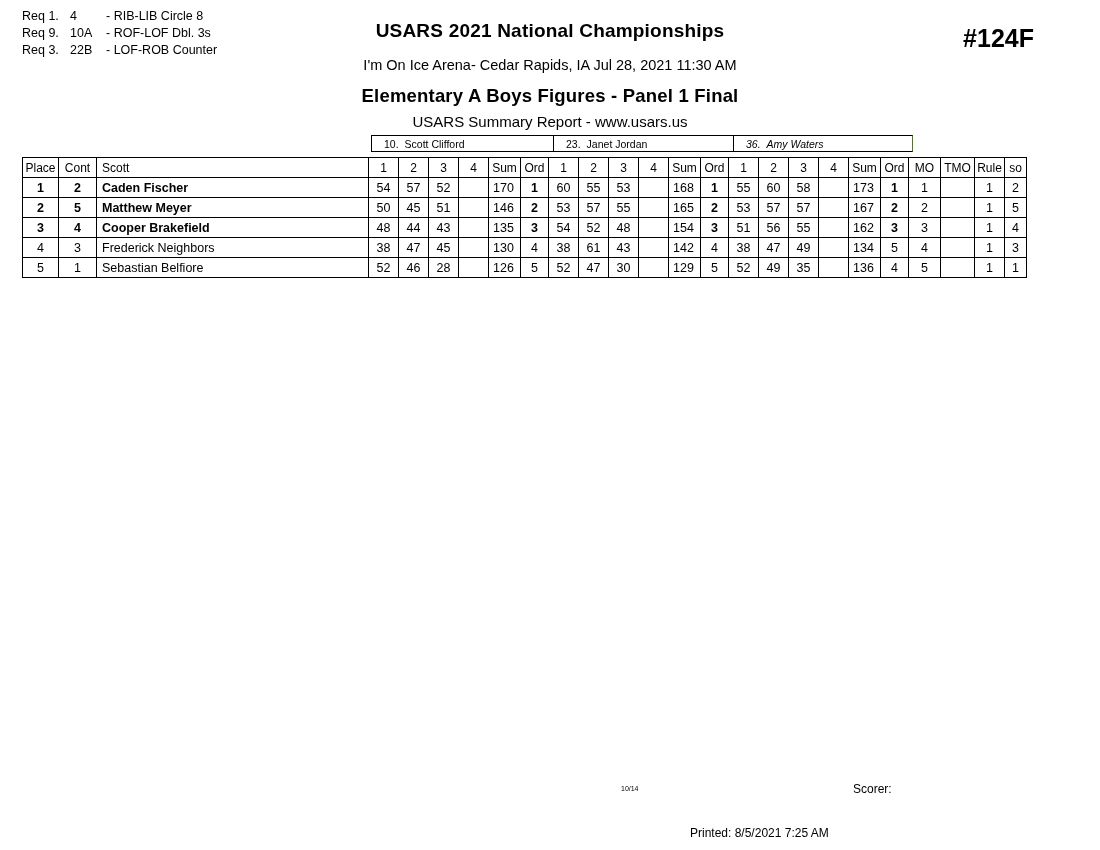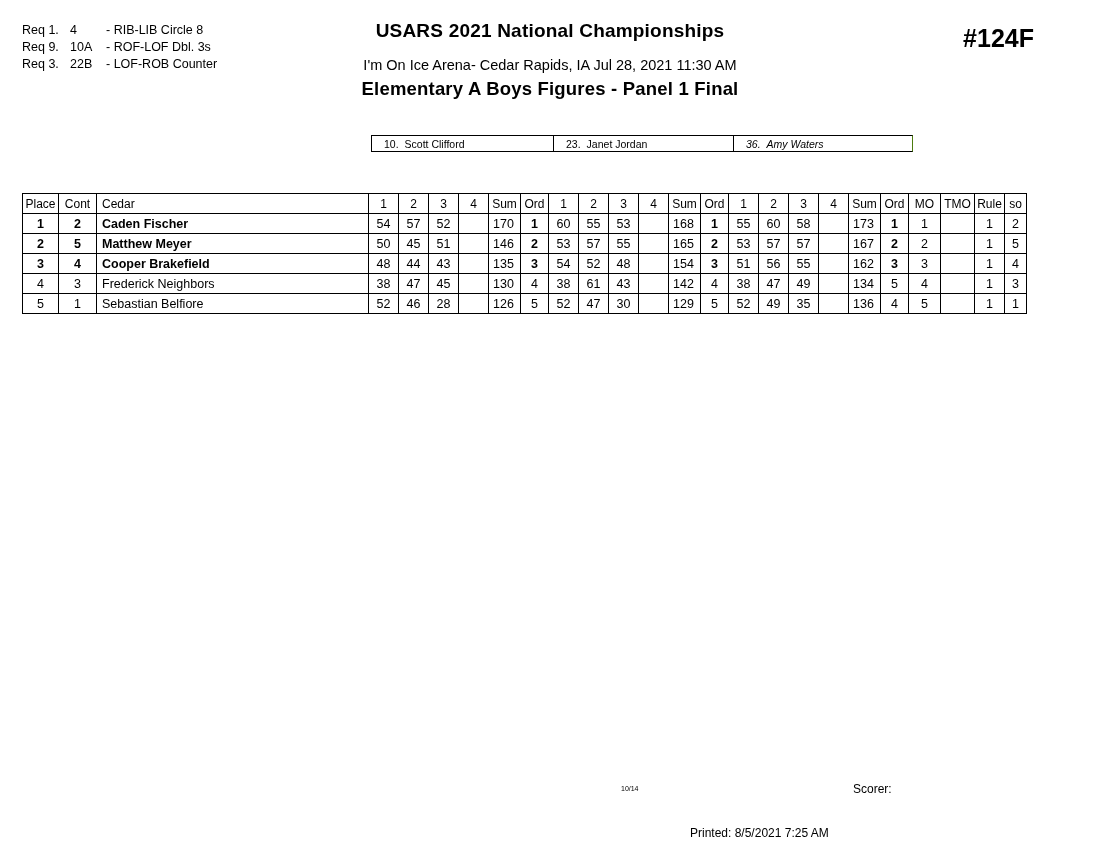--- a/index.html
+++ b/index.html
@@ -13,21 +13,21 @@
     font-family: "Liberation Sans", sans-serif;
     color: #000000;
     position: relative;
     overflow: hidden;
   }
 
   
   .reqs {
     position: absolute;
     left: 22px;
-    top: 22px;
+    top: 8px;
     font-size: 12.5px;
     line-height: 17px;
     white-space: nowrap;
   }
   .req-line span { display: inline-block; }
   .req-label { width: 48px; }
   .req-num { width: 36px; }
 
   
   .header {
@@ -42,21 +42,21 @@
     font-weight: bold;
     letter-spacing: 0.2px;
   }
   .h-venue {
     font-size: 14.5px;
     margin-top: 15px;
   }
   .h-event {
     font-size: 18.5px;
     font-weight: bold;
-    margin-top: 5px;
+    margin-top: 12px;
     letter-spacing: 0.2px;
   }
   .h-report {
     font-size: 15px;
     margin-top: 6px;
   }
 
   
   .event-num {
     position: absolute;
@@ -88,21 +88,20 @@
   .judge-cell .j-num { font-weight: normal; }
   .judge-cell .j-name { padding-left: 6px; }
 
   
   table.results {
     position: absolute;
     left: 22px;
     top: 157px;
     border-collapse: collapse;
     font-size: 12.5px;
-    margin-top: 36px;
   }
   table.results th,
   table.results td {
     border: 1px solid #000;
     box-sizing: border-box;
     height: 20px;
     padding: 0 2px;
     text-align: center;
     font-weight: normal;
     white-space: nowrap;
@@ -166,20 +165,21 @@
   </div>
   <div class="req-line">
     <span class="req-label">Req 3.</span><span class="req-num">22B</span><span>- LOF-ROB Counter</span>
   </div>
 </div>
 
 <div class="header">
   <div class="h-title">USARS 2021 National Championships</div>
   <div class="h-venue">I'm On Ice Arena- Cedar Rapids, IA  Jul 28, 2021  11:30 AM</div>
   <div class="h-event">Elementary A Boys Figures - Panel 1 Final</div>
+  <div class="h-report">USARS Summary Report - www.usars.us</div>
 </div>
 
 <div class="event-num">#124F</div>
 
 <div class="judges">
   <div class="judge-cell" style="width:182px;">
     <span class="j-num">10.</span><span class="j-name">Scott Clifford</span>
   </div>
   <div class="judge-cell" style="width:180px;">
     <span class="j-num">23.</span><span class="j-name">Janet Jordan</span>
@@ -187,21 +187,21 @@
   <div class="judge-cell last" style="width:180px;">
     <span class="j-num">36.</span><span class="j-name">Amy Waters</span>
   </div>
 </div>
 
 <table class="results">
   <thead>
     <tr>
       <th class="col-place">Place</th>
       <th class="col-cont">Cont</th>
-      <th class="col-name">Cedar</th>
+      <th class="col-name">Scott</th>
 
       <th class="col-sc boundary-left">1</th>
       <th class="col-sc">2</th>
       <th class="col-sc">3</th>
       <th class="col-sc">4</th>
       <th class="col-sum">Sum</th>
       <th class="col-ord">Ord</th>
 
       <th class="col-sc">1</th>
       <th class="col-sc">2</th>

